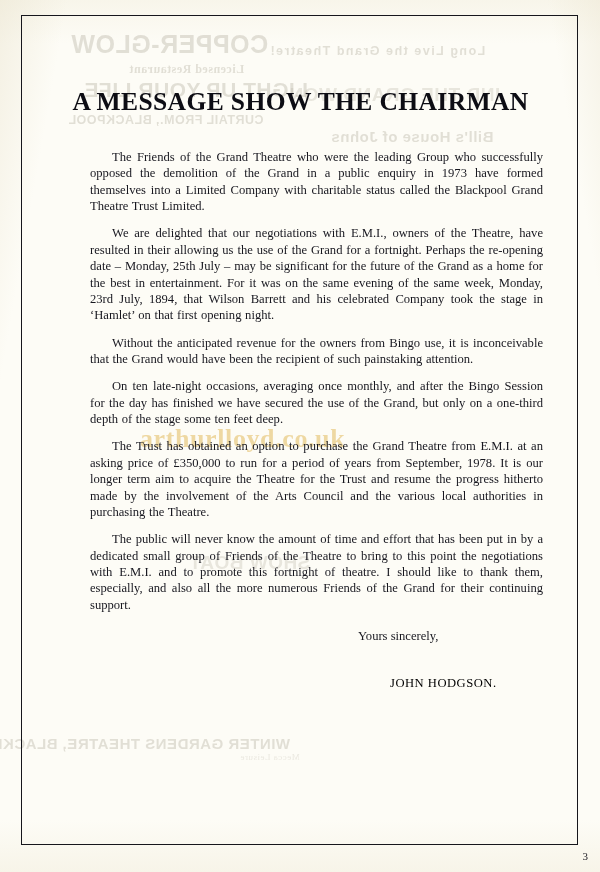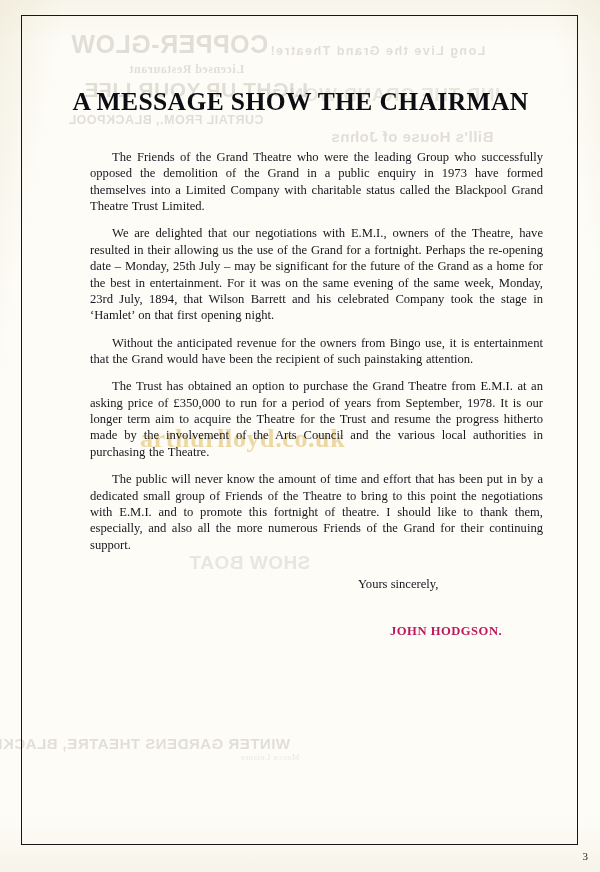--- a/index.html
+++ b/index.html
@@ -109,34 +109,33 @@
   #body p {
     margin: 0 0 11px 0;
     text-align: justify;
     text-indent: 22px;
     font-size: 12.6px;
     line-height: 1.30;
     color: #17171f;
     word-spacing: .5px;
   }
   #signoff {
-    margin-top: 24px;
+    margin-top: 16px;
     padding-left: 300px;
   }
   #signoff .line {
     font-size: 12.6px;
     color: #17171f;
     margin-bottom: 32px;
   }
   #signoff .name {
     font-size: 12.6px;
-    color: #be185d;
+    color: #000000;
     letter-spacing: .5px;
     padding-left: 32px;
-    font-weight: bold;
   }
 
   
   #folio {
     position: absolute;
     right: 12px;
     bottom: 10px;
     font-size: 11px;
     color: #1a1a22;
     font-family: "Liberation Serif", "DejaVu Serif", serif;
@@ -166,21 +165,22 @@
 
   <div id="watermark">arthurlloyd.co.uk</div>
 
   <div id="content">
 
     <h1 id="headline">A MESSAGE SHOW THE CHAIRMAN</h1>
 
     <div id="body">
       <p>The Friends of the Grand Theatre who were the leading Group who successfully opposed the demolition of the Grand in a public enquiry in 1973 have formed themselves into a Limited Company with charitable status called the Blackpool Grand Theatre Trust Limited.</p>
       <p>We are delighted that our negotiations with E.M.I., owners of the Theatre, have resulted in their allowing us the use of the Grand for a fortnight. Perhaps the re-opening date – Monday, 25th July – may be significant for the future of the Grand as a home for the best in entertainment. For it was on the same evening of the same week, Monday, 23rd July, 1894, that Wilson Barrett and his celebrated Company took the stage in ‘Hamlet’ on that first opening night.</p>
-      <p>Without the anticipated revenue for the owners from Bingo use, it is entertainment that the Grand would have been the recipient of such painstaking attention.</p>
+      <p>Without the anticipated revenue for the owners from Bingo use, it is inconceivable that the Grand would have been the recipient of such painstaking attention.</p>
+      <p>On ten late-night occasions, averaging once monthly, and after the Bingo Session for the day has finished we have secured the use of the Grand, but only on a one-third depth of the stage some ten feet deep.</p>
       <p>The Trust has obtained an option to purchase the Grand Theatre from E.M.I. at an asking price of £350,000 to run for a period of years from September, 1978. It is our longer term aim to acquire the Theatre for the Trust and resume the progress hitherto made by the involvement of the Arts Council and the various local authorities in purchasing the Theatre.</p>
       <p>The public will never know the amount of time and effort that has been put in by a dedicated small group of Friends of the Theatre to bring to this point the negotiations with E.M.I. and to promote this fortnight of theatre. I should like to thank them, especially, and also all the more numerous Friends of the Grand for their continuing support.</p>
     </div>
 
     <div id="signoff">
       <div class="line">Yours sincerely,</div>
       <div class="name">JOHN HODGSON.</div>
     </div>
 
   </div>

